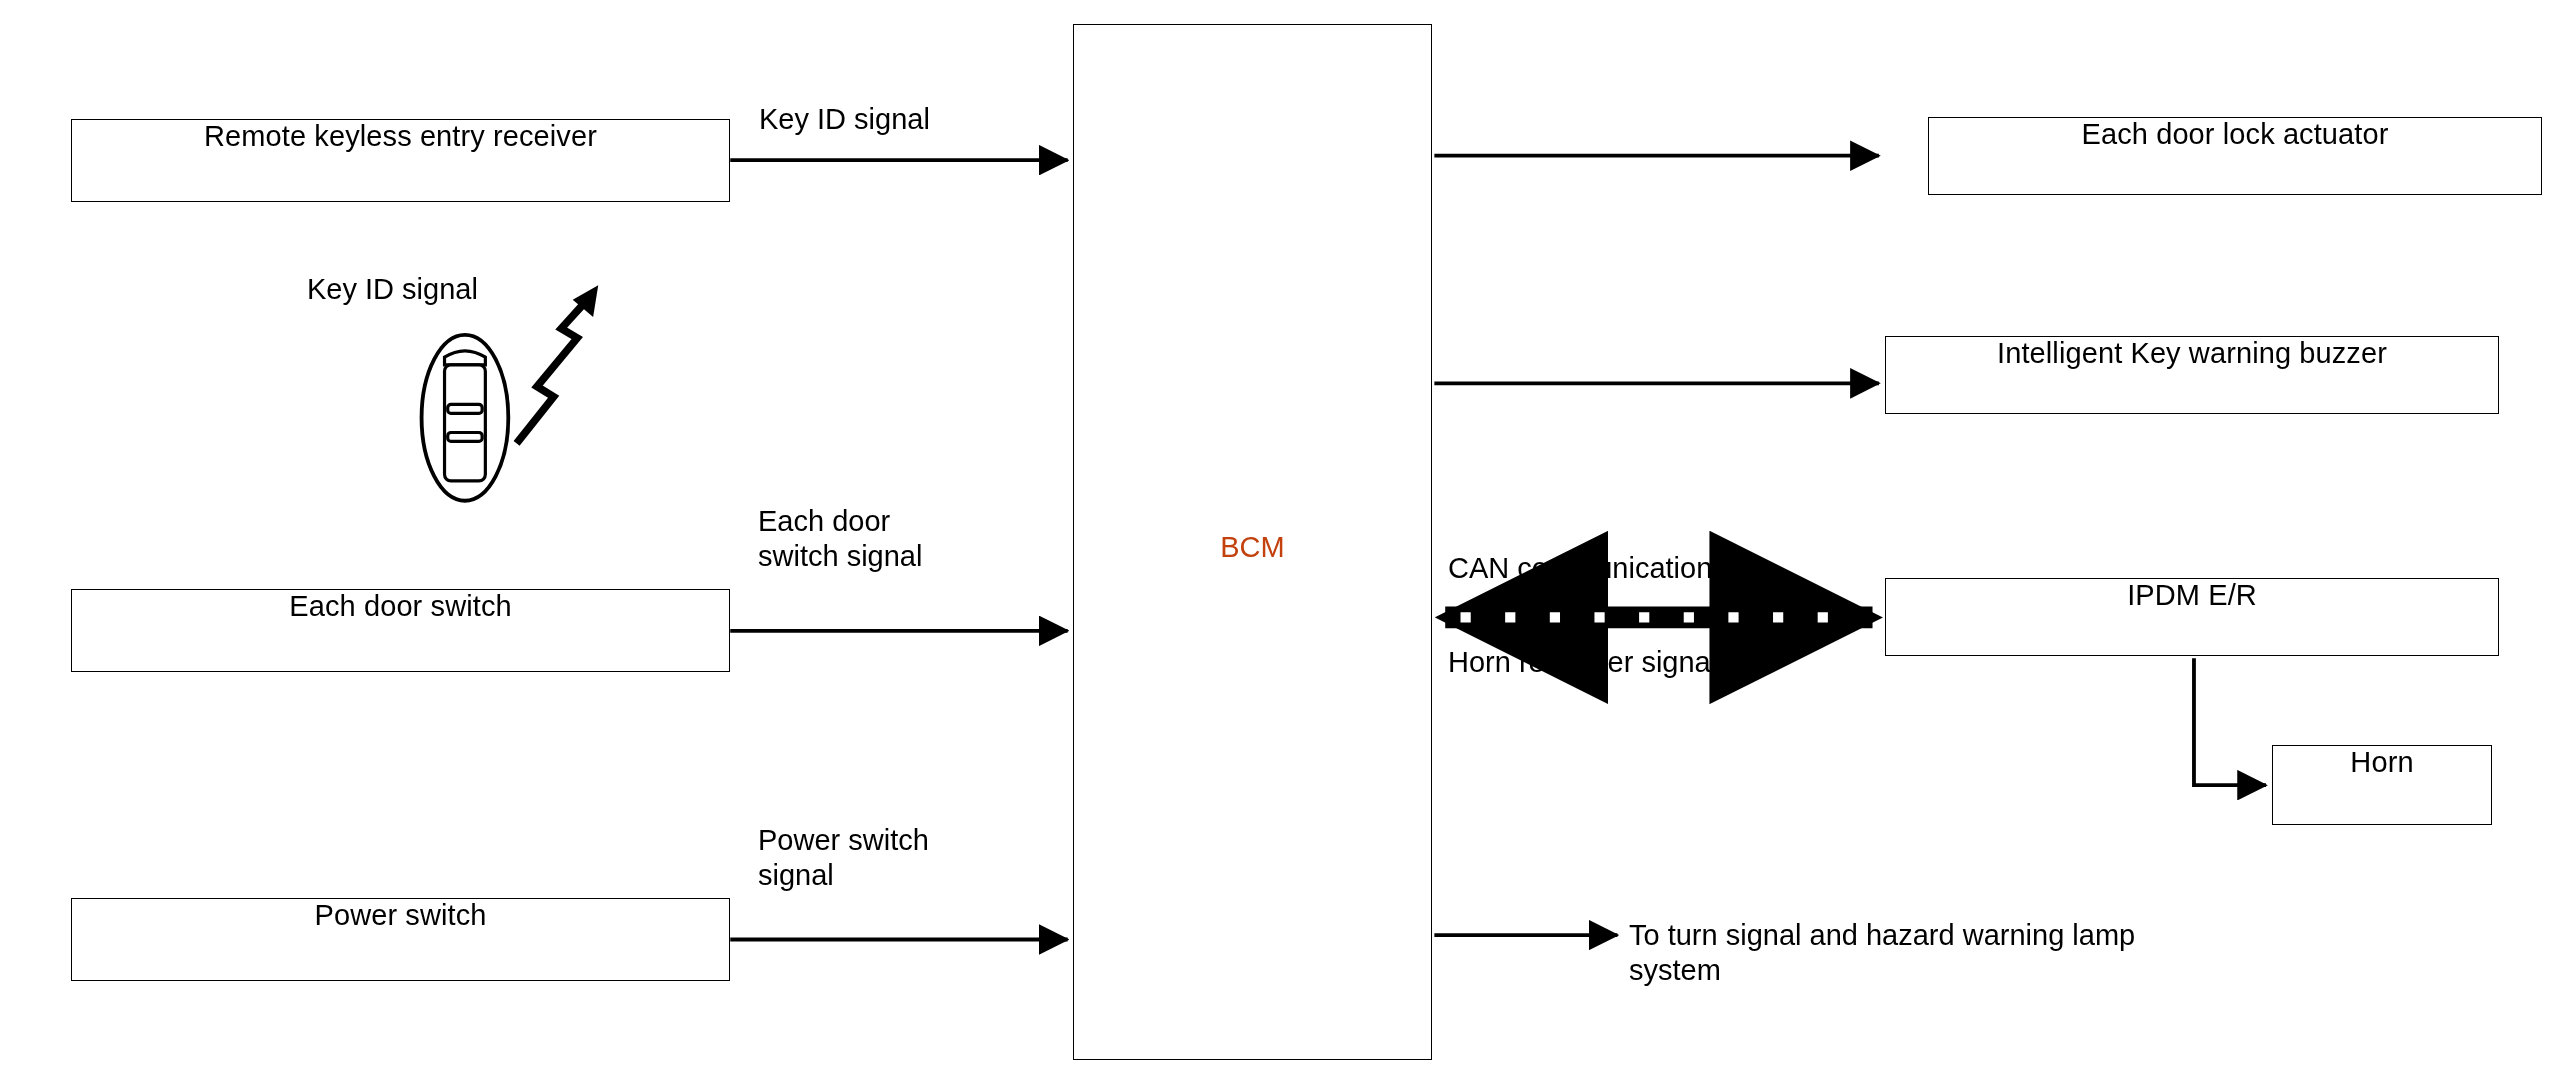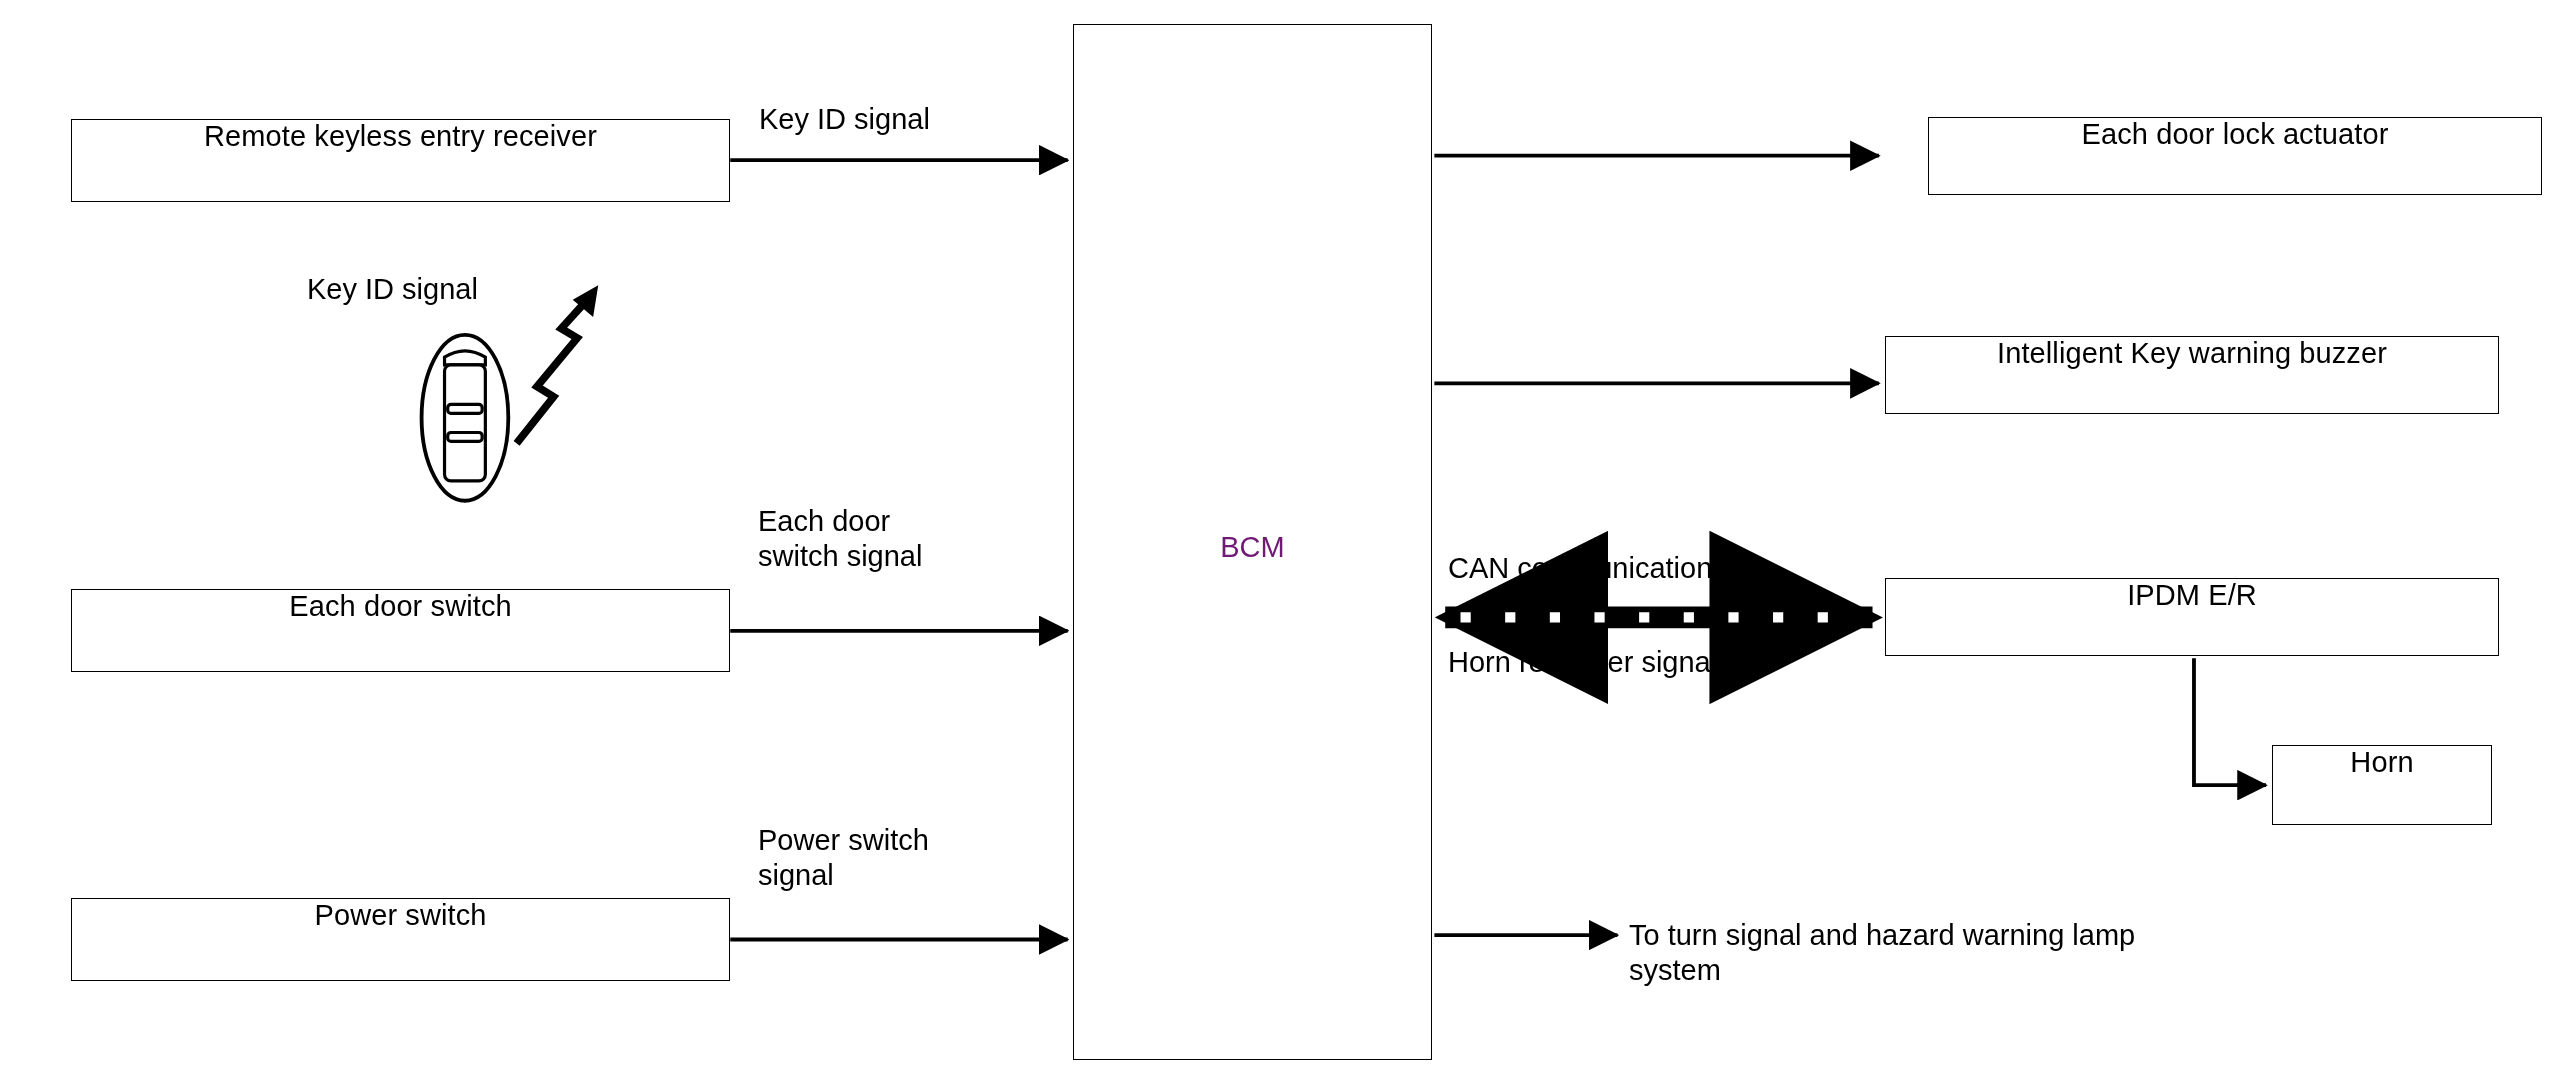--- a/index.html
+++ b/index.html
@@ -64,21 +64,21 @@
   #bcm-box {
     position: absolute;
     box-sizing: border-box;
     border: 1.9px solid #000000;
     background: #ffffff;
   }
   #bcm-label {
     position: absolute;
     font-size: 29px;
     text-align: center;
-    color: #701a75;
+    color: #c2410c;
   }
   .keyfob {
     position: absolute;
   }
 </style>
 </head>
 <body>
 
 <div id="diagram-root">
 

